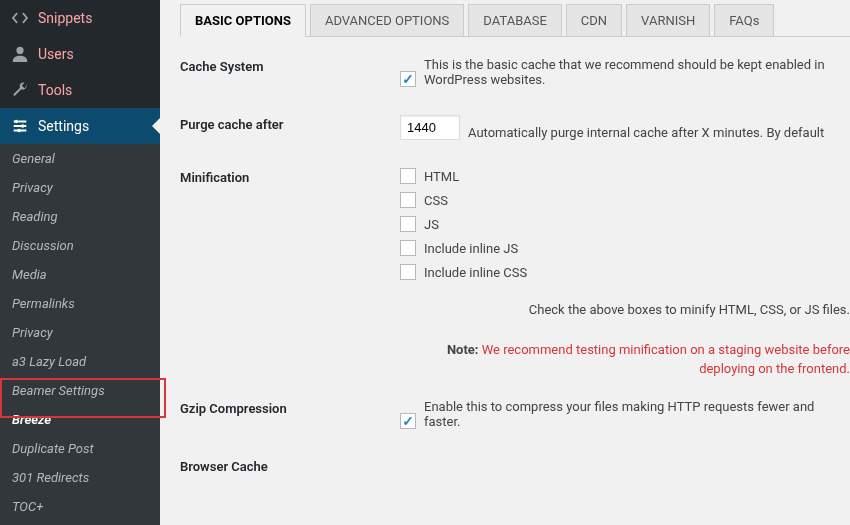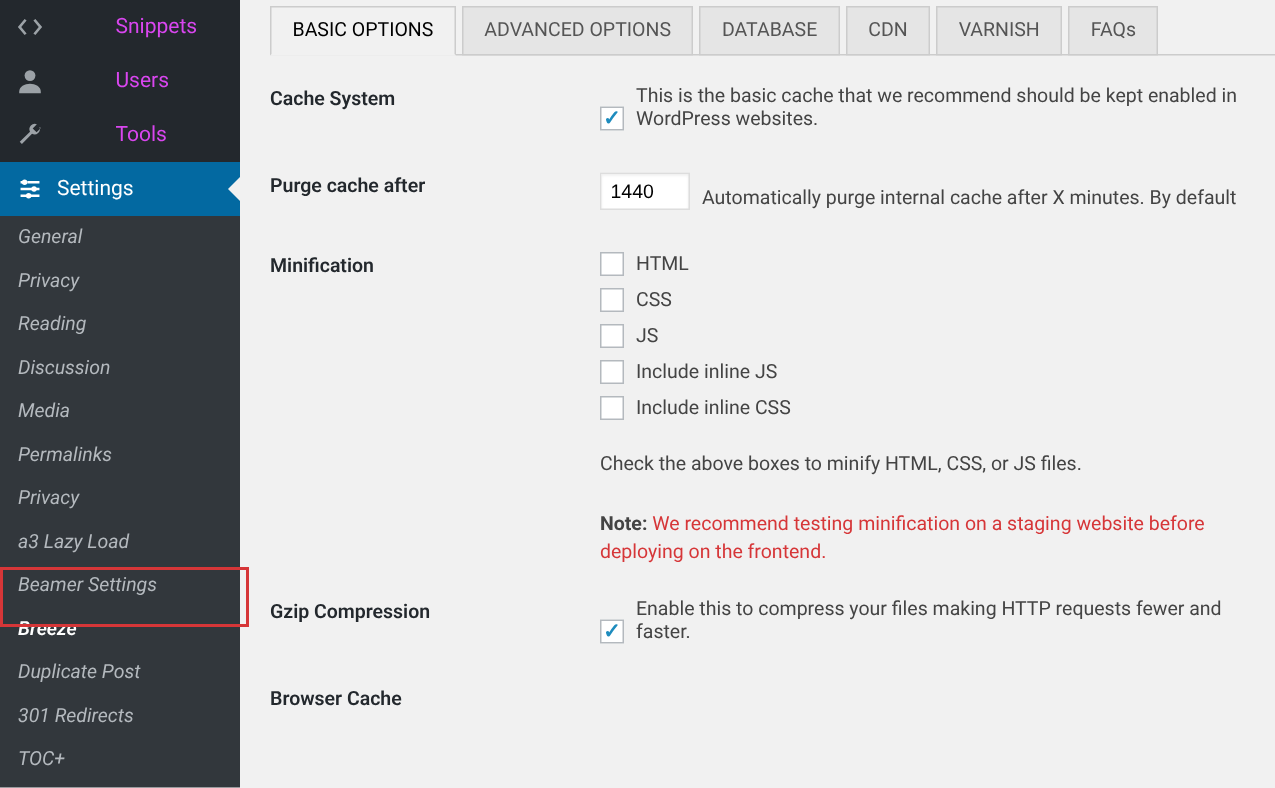--- a/index.html
+++ b/index.html
@@ -23,25 +23,24 @@
     }
     .sidebar-item {
       display: flex;
       align-items: center;
       padding: 8px 10px;
       color: #eee;
       cursor: pointer;
       font-size: 14px;
     }
     .sidebar-item.top {
-      color: #d946ef;
-      gap: 39px;
+      color: #fca5a5;
     }
     .sidebar-item.active {
-      background: #0369a1;
+      background: #0c4a6e;
       color: #fff;
       position: relative;
     }
     .sidebar-item.active::after {
       content: '';
       position: absolute;
       right: 0;
       top: 50%;
       transform: translateY(-50%);
       border: 8px solid transparent;
@@ -100,21 +99,21 @@
       border: 1px solid #ccc;
       margin-right: 4px;
       margin-bottom: -1px;
       cursor: pointer;
       font-size: 13px;
       color: #555;
     }
     .tab.active {
       background: #f1f1f1;
       border-bottom-color: #f1f1f1;
-      font-weight: 400;
+      font-weight: 700;
       color: #000;
     }
     .form-row {
       display: flex;
       margin-bottom: 20px;
       align-items: flex-start;
     }
     .form-label {
       width: 220px;
       font-weight: 600;
@@ -151,21 +150,21 @@
     }
     input[type=text] {
       border: 1px solid #ddd;
       box-shadow: inset 0 1px 2px rgba(0,0,0,.07);
       padding: 4px 6px;
       width: 60px;
       margin-right: 8px;
       font-size: 13px;
     }
     .note-red { color: #d63638; }
-    .desc { color: #444; margin-top: 20px; line-height: 1.5; }
+    .desc { color: #444; margin-top: 20px; line-height: 1.5; text-align: right; }
   </style>
 </head>
 <body>
 
 <div class="sidebar">
   <div class="sidebar-item top">
     <span class="icon">
         <svg width="18" height="18" viewBox="0 0 20 20" fill="currentColor">
           <path d="M6 4l-5 6 5 6 1.5-1.2L3.5 10l4-4.8L6 4zm8 0l5 6-5 6-1.5-1.2L16.5 10l-4-4.8L14 4z"></path>
         </svg>

